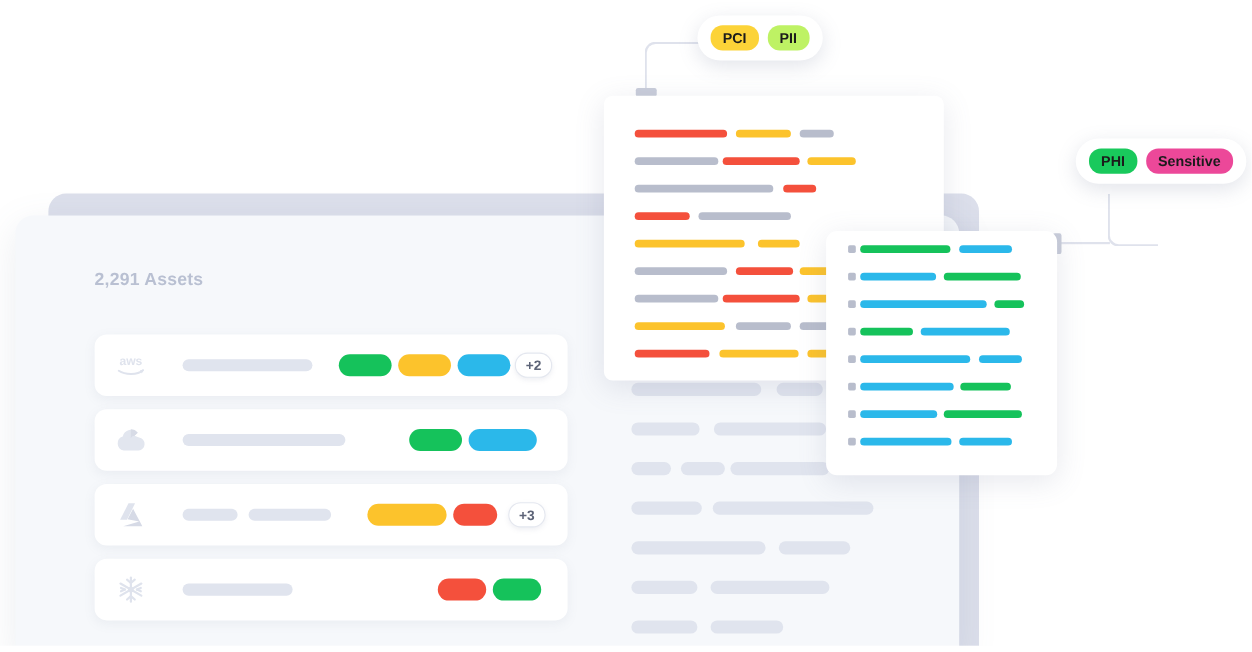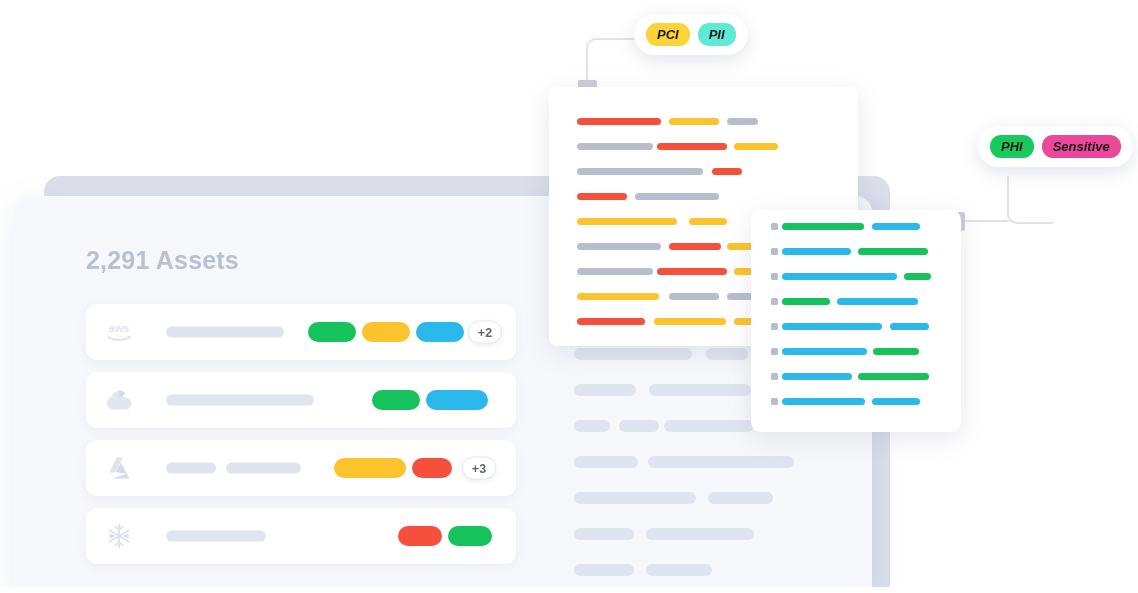--- a/index.html
+++ b/index.html
@@ -38,21 +38,21 @@
     height: 400px;
     background: #f6f8fb;
     border-radius: 16px 16px 0 0;
     box-shadow: 0 10px 34px rgba(110,120,150,0.13);
     overflow: hidden;
   }
   .card-title {
     position: absolute;
     left: 72px;
     top: 50px;
-    font-size: 25px;
+    font-size: 16px;
     font-weight: bold;
     color: #b9c0d2;
     letter-spacing: 0.2px;
   }
 
   
   .asset-row {
     position: absolute;
     left: 72px;
     width: 430px;
@@ -164,21 +164,20 @@
   
   .badge-group {
     position: absolute;
     background: #ffffff;
     border-radius: 24px;
     box-shadow: 0 5px 18px rgba(110,120,150,0.20);
     display: flex;
     align-items: center;
     gap: 8px;
     padding: 9px 12px;
-    font-style: italic;
   }
   .badge {
     border-radius: 11px;
     padding: 4px 11px;
     font-size: 13px;
     font-weight: bold;
     color: #1b1b1b;
     line-height: 15px;
     white-space: nowrap;
   }
@@ -388,21 +387,21 @@
         <div class="doc-line" style="margin-bottom: 18px;">
           <span class="doc-bullet" style="left: 20px;"></span>
           <i style="left: 31px; width: 83px; background: rgb(43, 184, 234);"></i>
           <i style="left: 121px; width: 48px; background: rgb(43, 184, 234);"></i>
         </div>
       </div>
   </div>
 
   <div class="badge-group" id="badge-top" style="left:634px; top:14px;">
       <span class="badge" style="background: rgb(252, 211, 56);">PCI</span>
-      <span class="badge" style="background: #5eead4;">PII</span>
+      <span class="badge" style="background: #bef264;">PII</span>
     </div>
   <div class="badge-group" id="badge-right" style="left:978px; top:126px;">
       <span class="badge" style="background: rgb(25, 201, 92);">PHI</span>
       <span class="badge" style="background: #ec4899;">Sensitive</span>
     </div>
 
   <div class="bottom-fade"></div>
 </div>
 
 </body></html>

